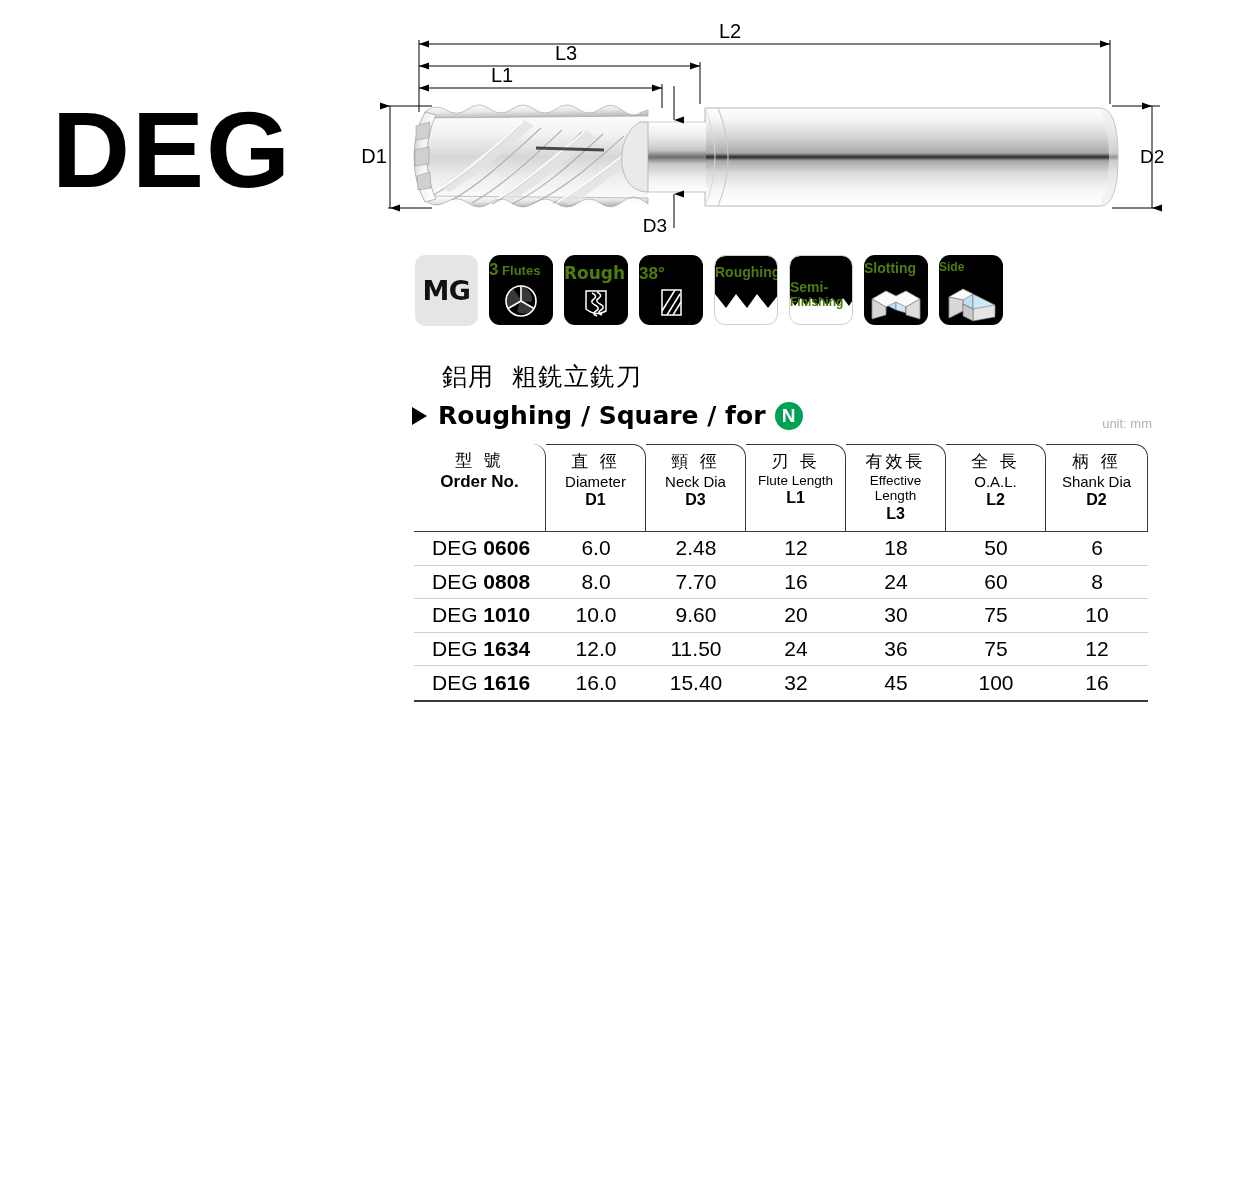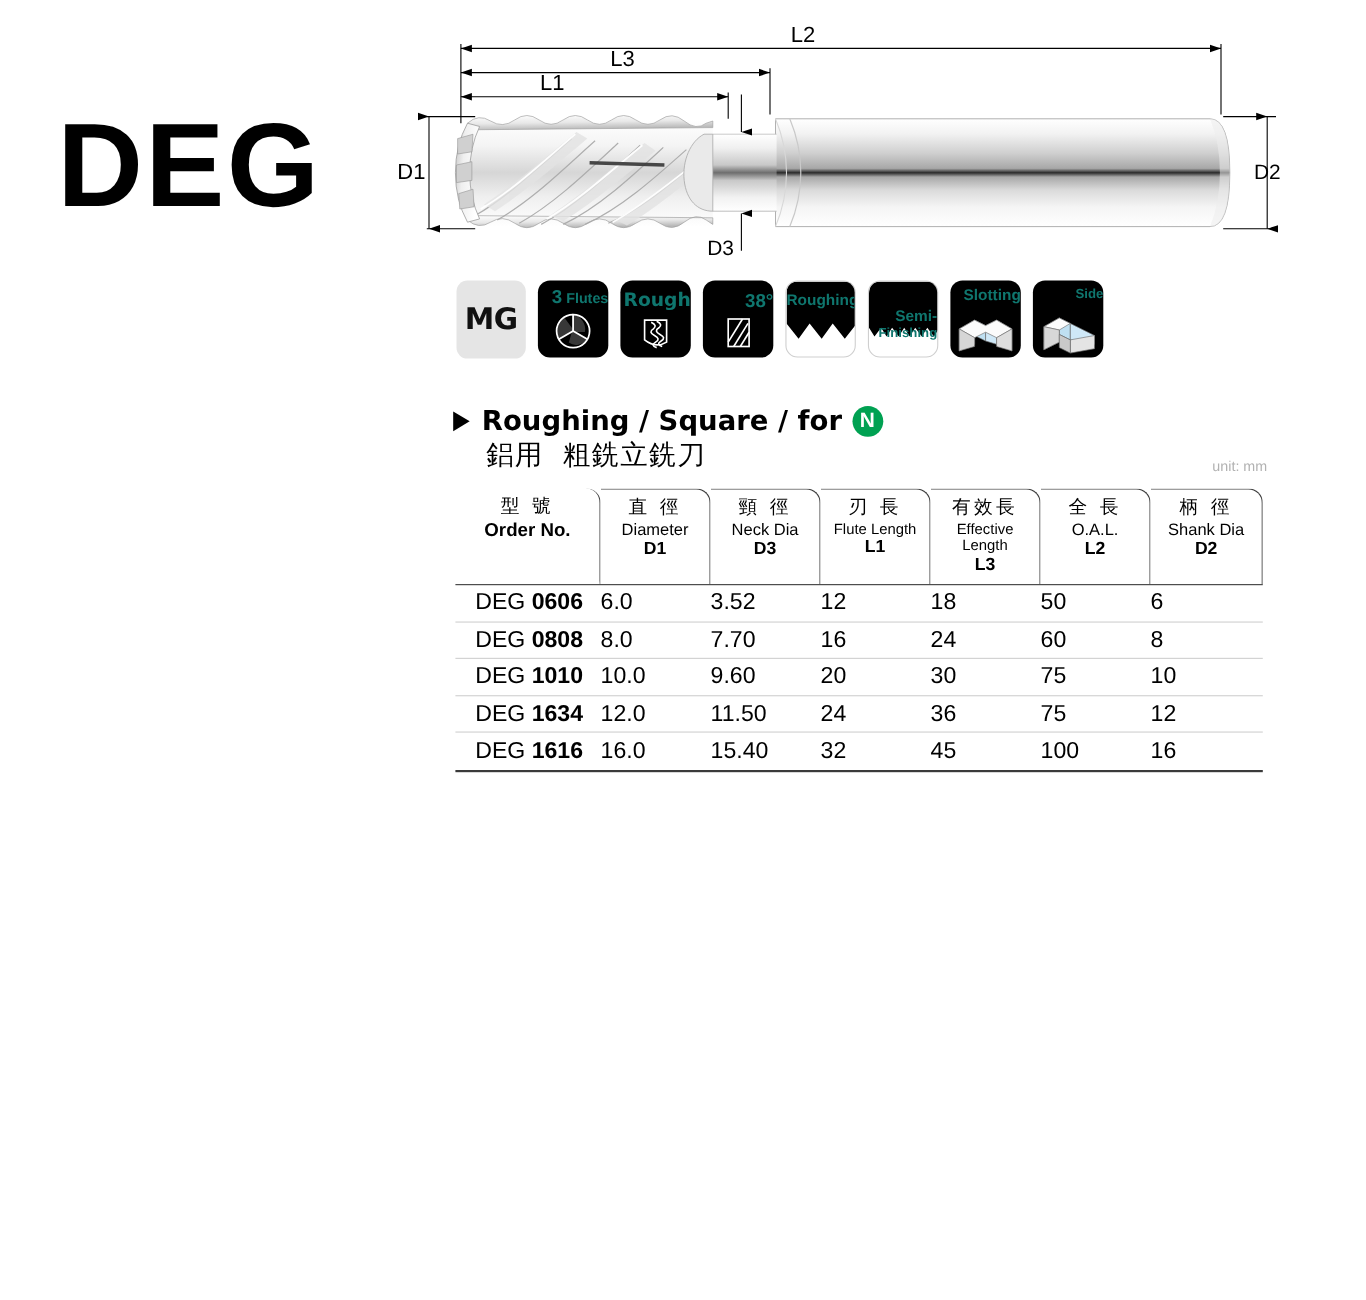--- a/index.html
+++ b/index.html
@@ -49,21 +49,21 @@
     border-radius: 10px;
     display: flex; align-items: center; justify-content: center;
   }
   .badge.mg .mg-text {
     font-size: 27px; font-weight: bold; color: #111;
     letter-spacing: -0.5px;
     font-family: "DejaVu Sans", sans-serif;
   }
   .badge .btxt {
     position: absolute; left: 0; right: 0; top: 6px;
-    text-align: right; color: #0f766e;
+    text-align: left; color: #4d7c0f;
     font-weight: bold; line-height: 1.02;
   }
   .badge.flutes .btxt { font-size: 13px; }
   .badge.flutes .btxt .num { font-size: 17px; }
   .badge.rough .btxt { font-size: 17px; top: 10px; font-family: "DejaVu Sans", sans-serif; }
   .badge.deg38 .btxt { font-size: 17px; top: 10px; }
   .badge .bsvg { position: absolute; left: 0; top: 0; }
 
   
   .badge.zig { background: #fff; border: 1px solid #cfcfcf; }
@@ -147,21 +147,21 @@
   }
 
   .trow {
     display: flex; align-items: center;
     height: 33.5px;
     border-bottom: 1.2px solid #cfcfcf;
   }
   .trow:last-child { border-bottom: none; }
   .tfoot-rule { height: 2.2px; background: #3a3a3a; width: 100%; }
 
-  .td { text-align: left; font-size: 21px; letter-spacing: 0px; }
+  .td { text-align: center; font-size: 21px; letter-spacing: 0px; }
   .td.order { text-align: left; padding-left: 18px; font-size: 21px; }
   .td.order .b { font-weight: bold; }
 
   
   .c0 { width: 132px; }
   .c1 { width: 100px; }
   .c2 { width: 100px; }
   .c3 { width: 100px; }
   .c4 { width: 100px; }
   .c5 { width: 100px; }
@@ -409,26 +409,26 @@
         <polygon points="10,42 24,34 34,39 24,45" fill="#fcfcfc"></polygon>
         <polygon points="34,54 56,50 56,62 34,66" fill="#e4e4e4"></polygon>
         <polygon points="10,42 24,45 24,56 10,63" fill="#d8d8d8"></polygon>
         <polygon points="24,49 34,54 34,66 24,61" fill="#c9c9c9"></polygon>
       </g>
     </svg>
   </div>
 </div>
 
 <div id="title-block">
+  <div id="title-cn">鋁用  粗銑立銑刀</div>
   <div id="title-en-row">
     <div id="title-arrow"></div>
     <div id="title-en">Roughing / Square / for</div>
     <div id="n-badge">N</div>
   </div>
-  <div id="title-cn">鋁用  粗銑立銑刀</div>
   <div id="unit-label">unit: mm</div>
 </div>
 
 <div id="spec-table">
 
   <div class="thead">
     <div class="th c0">
       <span class="cn">型 號</span>
       <span class="en bold">Order No.</span>
     </div>
@@ -462,21 +462,21 @@
       <span class="en">Shank Dia</span>
       <span class="sym">D2</span>
     </div>
   </div>
   <div class="thead-rule"></div>
 
   <div id="tbody">
       <div class="trow">
         <div class="td order c0"><span>DEG </span><span class="b">0606</span></div>
         <div class="td c1">6.0</div>
-        <div class="td c2">3.52</div>
+        <div class="td c2">2.48</div>
         <div class="td c3">12</div>
         <div class="td c4">18</div>
         <div class="td c5">50</div>
         <div class="td c6">6</div>
       </div>
       <div class="trow">
         <div class="td order c0"><span>DEG </span><span class="b">0808</span></div>
         <div class="td c1">8.0</div>
         <div class="td c2">7.70</div>
         <div class="td c3">16</div>

